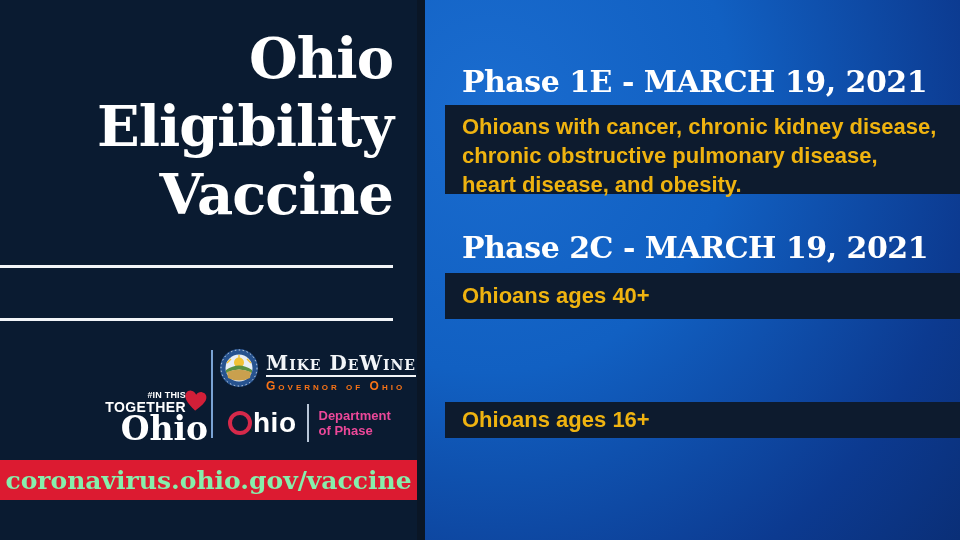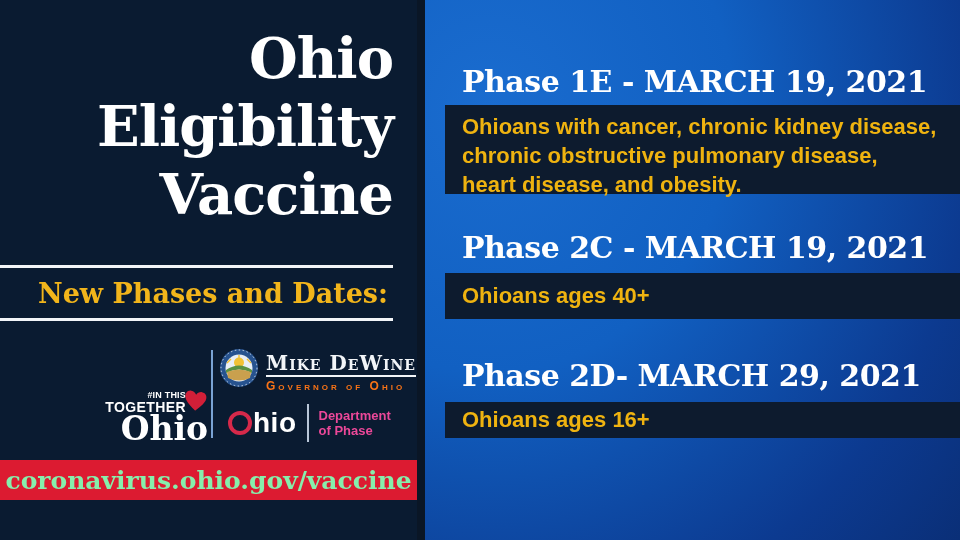--- a/index.html
+++ b/index.html
@@ -80,21 +80,20 @@
 
   <div class="left-panel">
 
     <div class="main-title">
       <div>Ohio</div>
       <div>Eligibility</div>
       <div>Vaccine</div>
     </div>
 
     <div class="rule rule-top"></div>
-    <div class="subtitle">New Phases and Dates:</div>
     <div class="rule rule-bottom"></div>
 
     <div class="together-logo">
       <div class="t-top">
         <div class="t-col">
           <div class="t-hash">#IN THIS</div>
           <div class="t-word">TOGETHER</div>
         </div>
         <span class="t-heart">
           <svg width="27" height="27" viewBox="0 0 24 24">
@@ -145,19 +144,18 @@
       <div>Ohioans with cancer, chronic kidney disease,</div>
       <div>chronic obstructive pulmonary disease,</div>
       <div>heart disease, and obesity.</div>
     </div>
 
     <div class="phase-title pt-2">Phase 2C - MARCH 19, 2021</div>
     <div class="phase-box pb-2">
       <div>Ohioans ages 40+</div>
     </div>
 
-    <div class="phase-title pt-3">Phase 2D- MARCH 29, 2021</div>
     <div class="phase-box pb-3">
       <div>Ohioans ages 16+</div>
     </div>
 
   </div>
 </div>
 
 </body></html>

